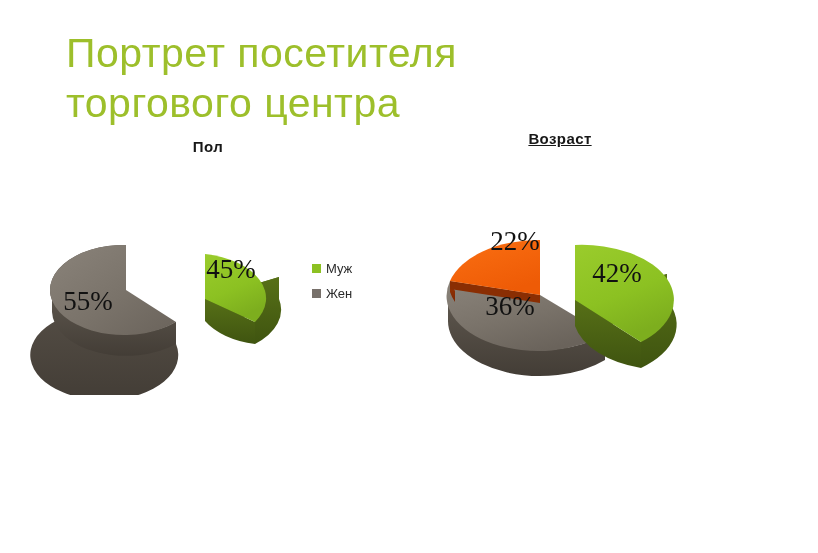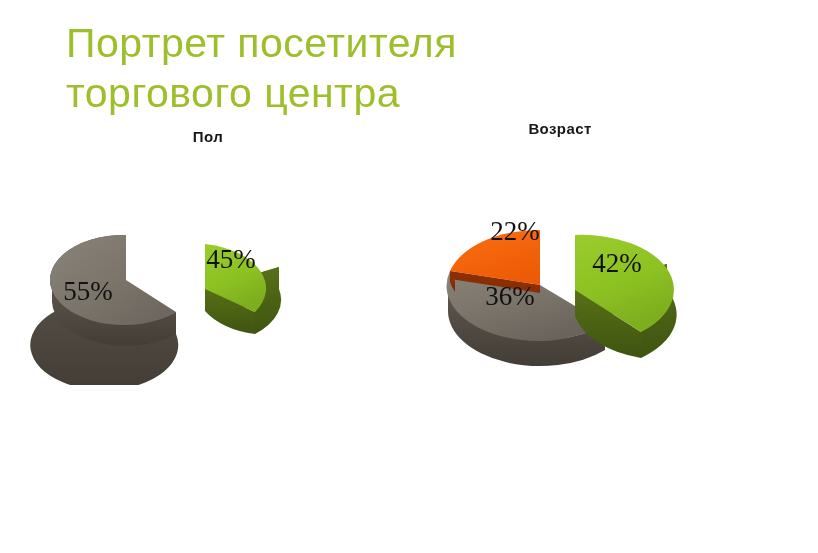--- a/index.html
+++ b/index.html
@@ -11,21 +11,21 @@
     width: 818px;
     height: 553px;
     position: relative;
     overflow: hidden;
     font-family: "Liberation Sans", sans-serif;
     background: #ffffff;
   }
 
   #slide {
     position: absolute;
-    left: 0; top: 0;
+    left: 0; top: 10px;
     width: 818px;
     height: 450px;
     background: #ffffff;
   }
 
   
   #title {
     position: absolute;
     left: 66px;
     top: 18px;
@@ -43,21 +43,21 @@
   .chart-heading {
     position: absolute;
     font-family: "Liberation Sans", sans-serif;
     font-weight: bold;
     font-size: 15px;
     color: #181818;
     letter-spacing: 0.4px;
     text-align: center;
   }
   #heading-gender { left: 118px; top: 128px; width: 180px; }
-  #heading-age    { left: 470px; top: 120px; width: 180px; }
+  #heading-age    { left: 470px; top: 120px; width: 180px; text-decoration: underline; }
 
   
   .chart-block {
     position: absolute;
   }
   #chart-gender { left: 18px; top: 185px; width: 300px; height: 200px; }
   #chart-age    { left: 425px; top: 180px; width: 310px; height: 210px; }
 
   .pie-svg { display: block; }
 
@@ -153,20 +153,30 @@
         <path d="M 187 104 A 74 45 0 0 1 237 127 L 237 149 A 74 45 0 0 0 261 104 L 261 82 Z" fill="url(#gGreenSide)"></path>
 
         <path d="M 187 104 L 187 59 A 74 45 0 0 1 237 127 Z" fill="url(#gGreenTop)"></path>
       </g>
 
       <text x="213" y="83" text-anchor="middle" font-family="Liberation Serif, serif" font-size="27" fill="#111111">45%</text>
       <text x="70" y="115" text-anchor="middle" font-family="Liberation Serif, serif" font-size="27" fill="#111111">55%</text>
     </svg>
   </div>
 
+  <div id="legend-gender" class="legend">
+    <div class="legend-row">
+      <span class="legend-swatch" style="background:#8CC122"></span>
+      <span class="legend-label">Муж</span>
+    </div>
+    <div class="legend-row">
+      <span class="legend-swatch" style="background:#77706A"></span>
+      <span class="legend-label">Жен</span>
+    </div>
+  </div>
 
   <div id="heading-age" class="chart-heading">Возраст</div>
 
   <div id="chart-age" class="chart-block">
     <svg class="pie-svg" width="310" height="210" viewBox="0 0 310 210">
       <defs>
         <linearGradient id="aGrayTop" x1="0" y1="0" x2="0.6" y2="1">
           <stop offset="0%" stop-color="#8a837a"></stop>
           <stop offset="55%" stop-color="#7a736a"></stop>
           <stop offset="100%" stop-color="#6a635b"></stop>

